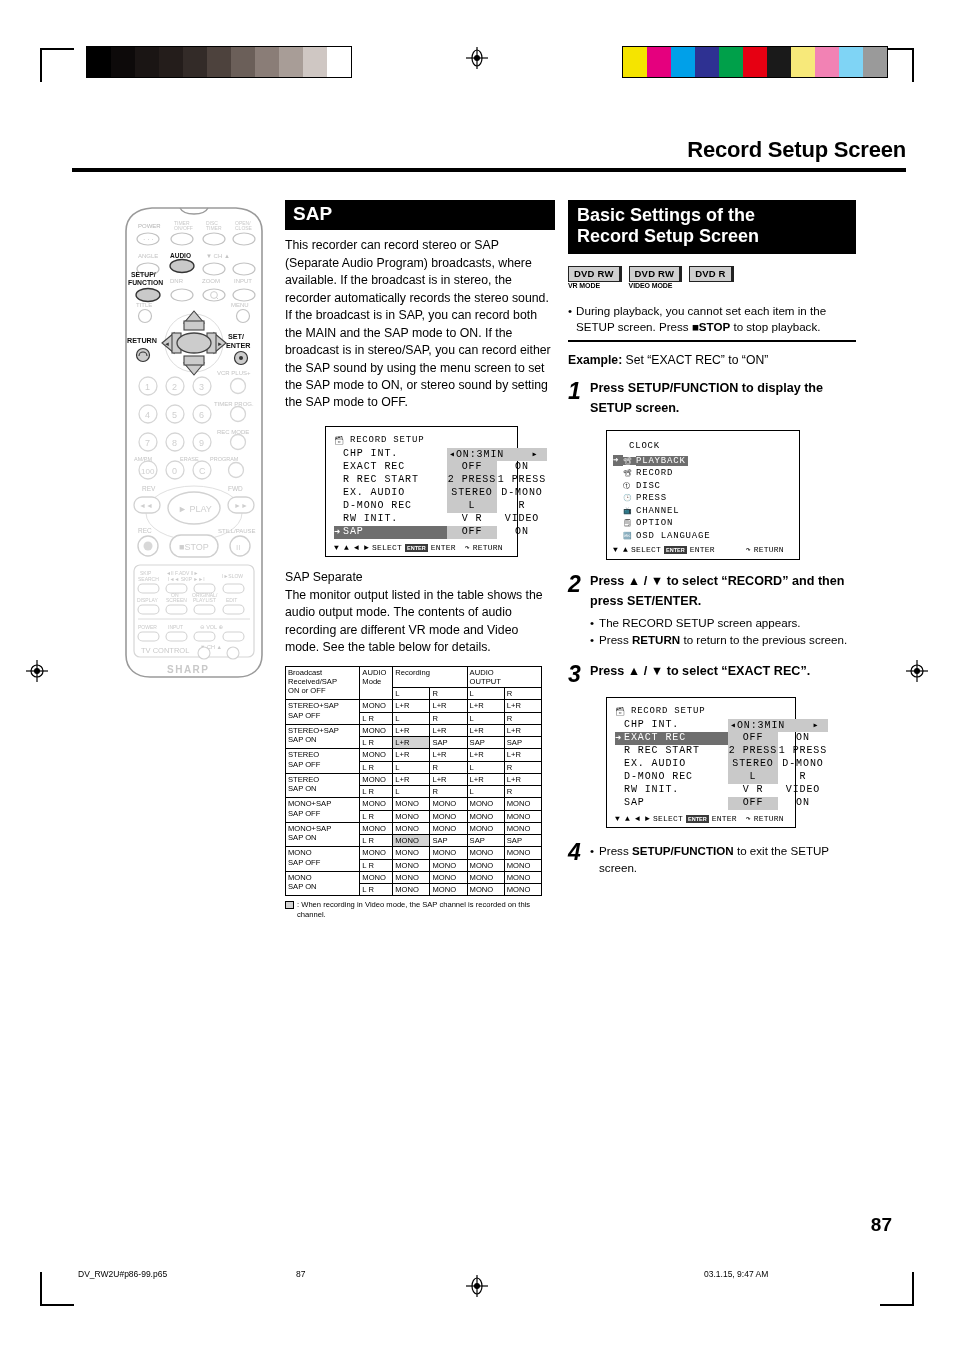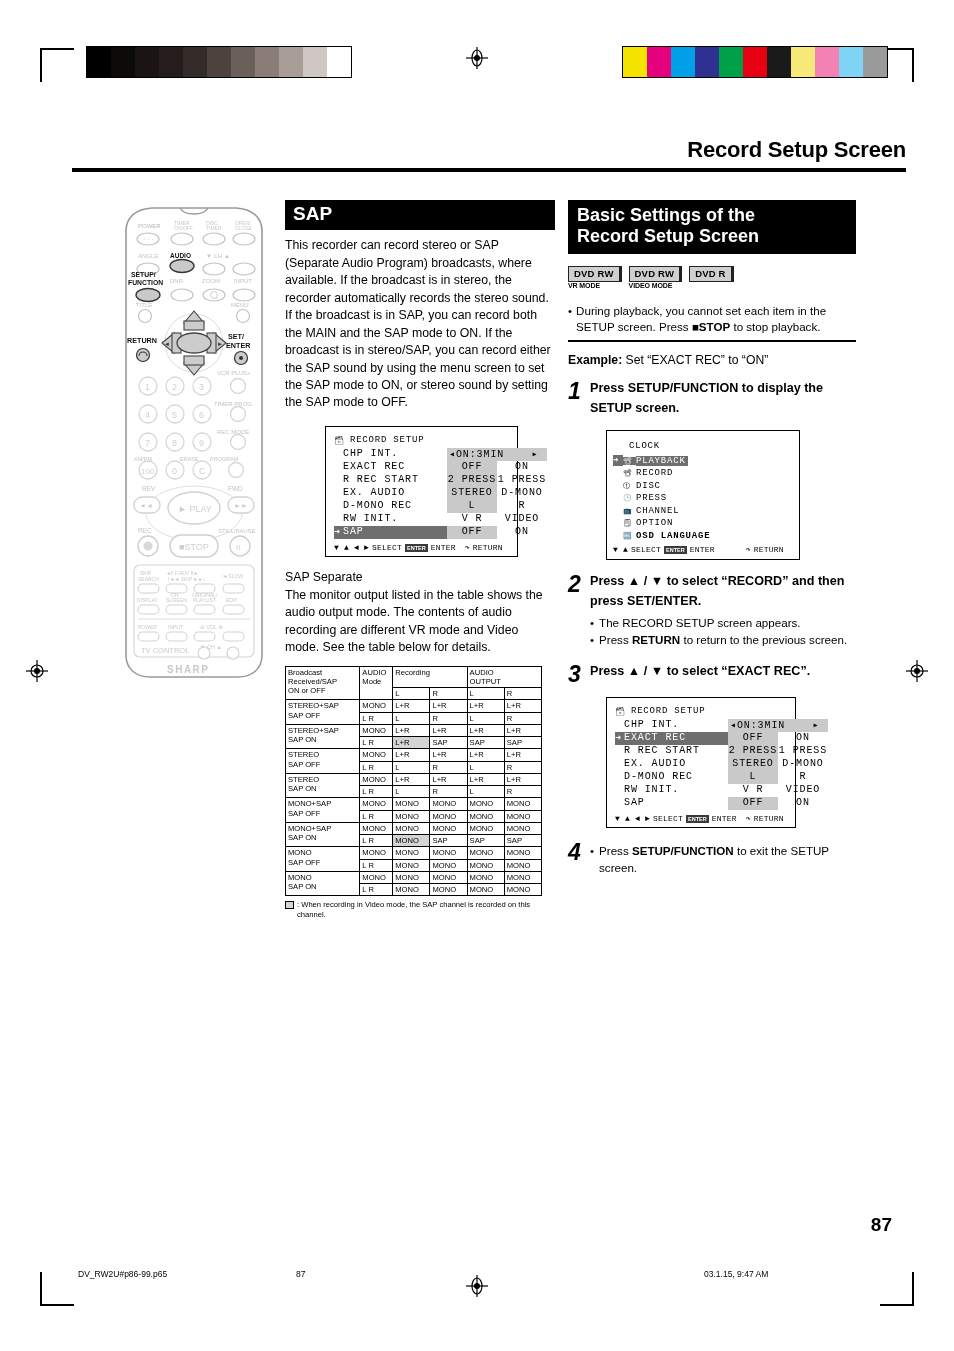--- a/index.html
+++ b/index.html
@@ -675,21 +675,21 @@
               <span class="" style="padding-right: 0px;">CHANNEL</span>
             </div>
             <div class="osd-row">
               <span class="osd-arrowcell"></span>
               <span class="" style="font-size: 7px; width: 13px; flex: 0 0 13px;">🗒</span>
               <span class="" style="padding-right: 0px;">OPTION</span>
             </div>
             <div class="osd-row">
               <span class="osd-arrowcell"></span>
               <span class="" style="font-size: 7px; width: 13px; flex: 0 0 13px;">🔤</span>
-              <span class="" style="padding-right: 0px; font-weight: bold;">OSD LANGUAGE</span>
+              <span class="" style="padding-right: 0px;">OSD LANGUAGE</span>
             </div>
           </div>
         <div class="osd-foot" style="margin-top:3px;">
           <span>▼ ▲</span>
           <span>SELECT</span>
           <span class="keybox">ENTER</span>
           <span>ENTER</span>
           <span style="margin-left:28px;">↷</span>
           <span>RETURN</span>
         </div>

